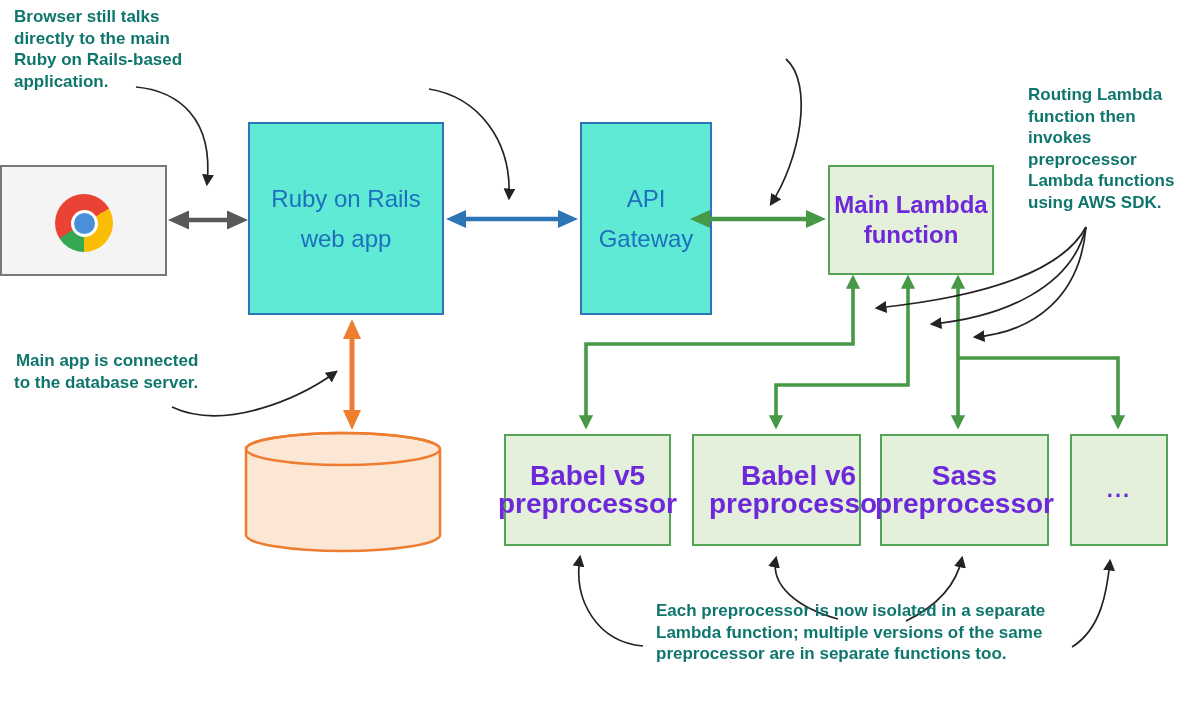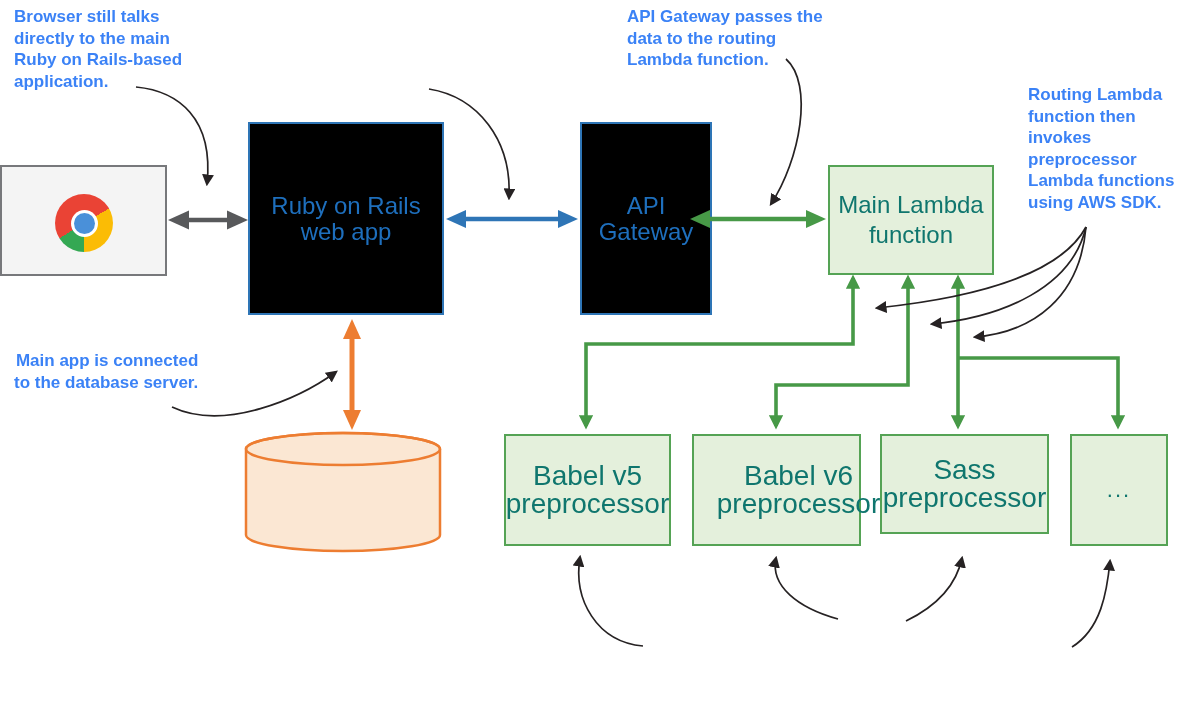--- a/index.html
+++ b/index.html
@@ -1,25 +1,25 @@
 <!DOCTYPE html>
 <html><head>
 <meta charset="utf-8">
 <style>
   html,body{margin:0;padding:0;background:#ffffff;}
   #canvas{position:relative;width:1200px;height:717px;background:#fff;overflow:hidden;
           font-family:"Liberation Sans", sans-serif;}
   .node{position:absolute;box-sizing:border-box;display:flex;align-items:center;justify-content:center;
         text-align:center;white-space:pre-line;z-index:1;}
-  .blue-node{background:#000000;border:2.5px solid #2e75b6;color:#1e6fbd;font-size:24px;line-height:26px;}
-  .green-node{background:#e4f0dc;border:2.5px solid #55a355;color:#0f766e;}
+  .blue-node{background:#5eead4;border:2.5px solid #2e75b6;color:#1e6fbd;font-size:24px;line-height:40px;}
+  .green-node{background:#e4f0dc;border:2.5px solid #55a355;color:#6d28d9;font-weight:bold;}
   .lambda{font-size:24px;line-height:30px;}
   .prep{font-size:28px;line-height:28px;}
   .browser{background:#f4f4f4;border:2px solid #77787b;}
-  .annotation{position:absolute;color:#3b82f6;font-weight:700;font-size:17px;line-height:21.5px;
+  .annotation{position:absolute;color:#0f766e;font-weight:700;font-size:17px;line-height:21.5px;
               white-space:pre-line;z-index:4;}
   #svg-overlay{position:absolute;left:0;top:0;z-index:3;pointer-events:none;}
   .db-label{position:absolute;left:246px;top:500px;width:194px;text-align:center;color:#ed7d31;
             font-size:25px;z-index:2;}
   .chrome-outer{position:absolute;left:53px;top:27px;width:58px;height:58px;border-radius:50%;
       background:conic-gradient(from 60deg,#fbbc05 0 120deg,#34a853 120deg 178deg,#ea4335 178deg 360deg);
       display:flex;align-items:center;justify-content:center;}
   .chrome-ring{width:27px;height:27px;border-radius:50%;background:#ffffff;
       display:flex;align-items:center;justify-content:center;}
   .chrome-core{width:21px;height:21px;border-radius:50%;background:#4a90d9;}
@@ -27,31 +27,31 @@
 </style>
 </head>
 <body>
 
 <div id="canvas">
 
   <div class="annotation" style="left:14px;top:6px;">Browser still talks
 directly to the main
 Ruby on Rails-based
 application.</div>
-  <div class="annotation" style="left:627px;top:6px;">API Gateway passes the
-data to the routing
-Lambda function.</div>
   <div class="annotation" style="left:1028px;top:84px;width:170px;">Routing Lambda
 function then
 invokes
 preprocessor
 Lambda functions
 using AWS SDK.</div>
   <div class="annotation" style="left:14px;top:350px;text-align:right;">Main app is connected
 to the database server.</div>
+  <div class="annotation" style="left:656px;top:600px;">Each preprocessor is now isolated in a separate
+Lambda function; multiple versions of the same
+preprocessor are in separate functions too.</div>
 
   <div class="node browser" style="left:0px;top:165px;width:167px;height:111px;">
     <div class="chrome-outer">
       <div class="chrome-ring">
         <div class="chrome-core"></div>
       </div>
     </div>
   </div>
 
   <div class="node blue-node" style="left:248px;top:122px;width:196px;height:193px;">Ruby on Rails
@@ -62,21 +62,21 @@
 
   <div class="node green-node lambda" style="left:828px;top:165px;width:166px;height:110px;">Main Lambda
 function</div>
 
   <div class="node green-node prep" style="left:504px;top:434px;width:167px;height:112px;">Babel v5
 preprocessor</div>
 
   <div class="node green-node prep" style="left:692px;top:434px;width:169px;height:112px;padding-left:44px;">Babel v6
 preprocessor</div>
 
-  <div class="node green-node prep" style="left:880px;top:434px;width:169px;height:100px;">Sass
+  <div class="node green-node prep" style="left:880px;top:434px;width:169px;height:112px;">Sass
 preprocessor</div>
 
   <div class="node green-node prep dots" style="left:1070px;top:434px;width:98px;height:112px;">...</div>
 
   <div class="db-label">Database</div>
 
   <svg id="svg-overlay" width="1200" height="717" viewBox="0 0 1200 717">
     <defs>
       <marker id="ga" viewBox="0 0 10 10" refX="7.5" refY="5" markerWidth="4" markerHeight="4" orient="auto-start-reverse">
           <path d="M0,0 L10,5 L0,10 Z" fill="#479947"></path>

